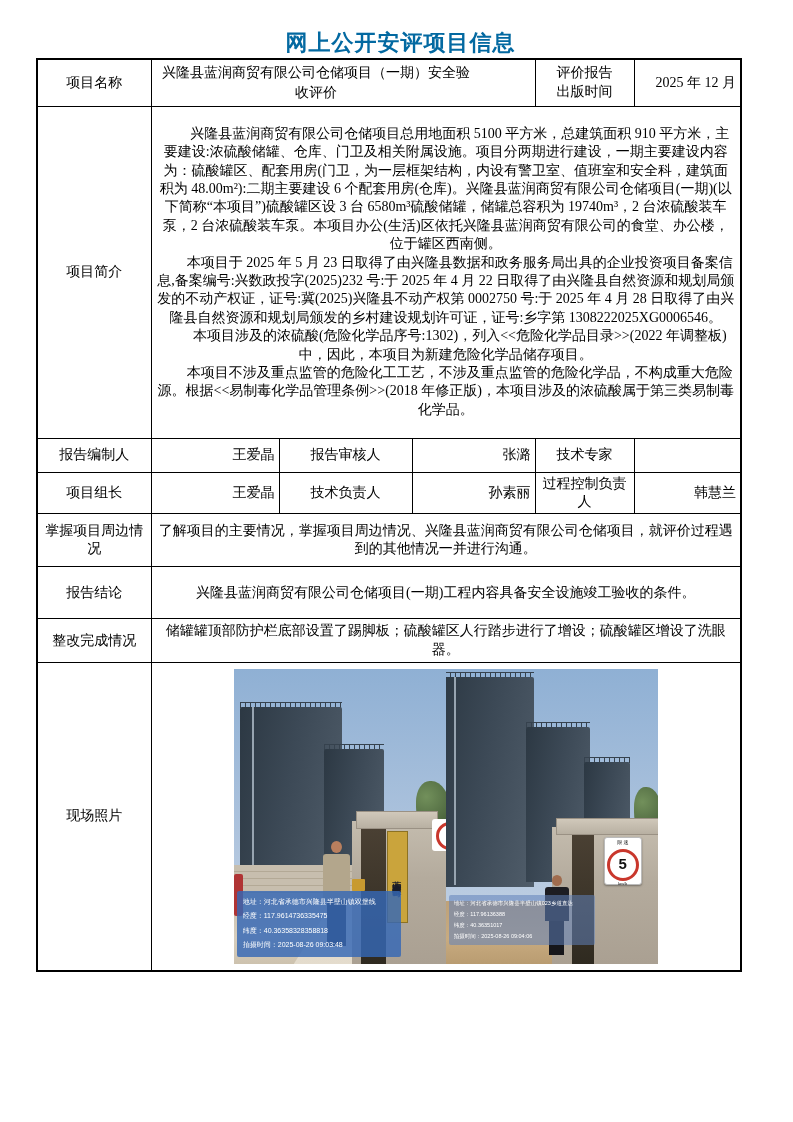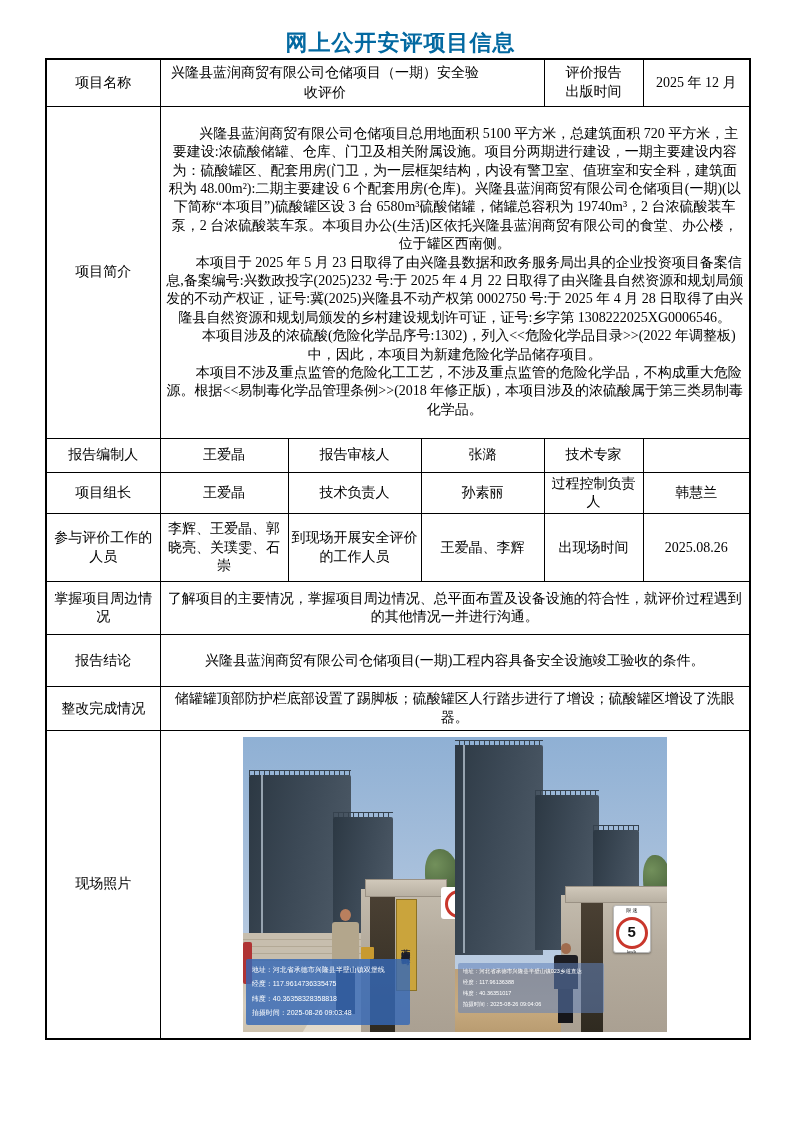--- a/index.html
+++ b/index.html
@@ -1,24 +1,24 @@
 <!DOCTYPE html>
 <html lang="zh"><head>
 <meta charset="utf-8">
 <style>
   html,body{margin:0;padding:0;background:#ffffff;}
   body{width:793px;height:1122px;font-family:"Liberation Serif","DejaVu Serif",serif;color:#000;}
   .page{position:relative;width:793px;height:1122px;overflow:hidden;background:#fff;}
   .doc-title{position:absolute;top:24px;left:0;width:100%;text-align:center;
     font-size:22px;font-weight:bold;color:#0369a1;letter-spacing:1px;margin:4px;}
-  table.info{position:absolute;left:45px;top:58px;width:704px;border-collapse:collapse;
+  table.info{position:absolute;left:36px;top:58px;width:704px;border-collapse:collapse;
     table-layout:fixed;font-size:14px;border:2px solid #000;}
   td{border:1px solid #000;padding:2px 4px;line-height:18.4px;vertical-align:middle;overflow:hidden;}
   td.lbl{text-align:center;padding:2px 3px;}
-  td.ctr{text-align:center;}
+  td.ctr{text-align:right;}
   td.txt{text-align:center;padding:3px 5px;}
   .prewrap{white-space:pre-line;}
   .paras p{margin:0;text-indent:2em;line-height:18.4px;}
   td.name-val{padding:2px 60px 2px 6px;line-height:20px;}
   
   td.photo-cell{text-align:center;vertical-align:middle;padding:4px 0;}
   .photo-strip{display:flex;justify-content:center;gap:0;}
   .photo{position:relative;width:212px;height:295px;overflow:hidden;flex:0 0 auto;
     background:linear-gradient(180deg,#8fb0d4 0%,#adc3dd 55%,#c9d6e6 100%);}
   .tank{position:absolute;border-radius:2px 2px 0 0;
@@ -83,21 +83,21 @@
       <td class="lbl">项目名称</td>
       <td class="txt name-val" colspan="3">兴隆县蓝润商贸有限公司仓储项目（一期）安全验收评价</td>
       <td class="txt prewrap">评价报告
 出版时间</td>
       <td class="ctr">2025 年 12 月</td>
     </tr>
 
     <tr style="height:332px">
       <td class="lbl">项目简介</td>
       <td class="txt paras" colspan="5">
-        <p>兴隆县蓝润商贸有限公司仓储项目总用地面积 5100 平方米，总建筑面积 720 平方米，主要建设:浓硫酸储罐、仓库、门卫及相关附属设施。项目分两期进行建设，一期主要建设内容为：硫酸罐区、配套用房(门卫，为一层框架结构，内设有警卫室、值班室和安全科，建筑面积为 48.00m²):二期主要建设 6 个配套用房(仓库)。兴隆县蓝润商贸有限公司仓储项目(一期)(以下简称“本项目”)硫酸罐区设 3 台 6580m³硫酸储罐，储罐总容积为 19740m³，2 台浓硫酸装车泵，2 台浓硫酸装车泵。本项目办公(生活)区依托兴隆县蓝润商贸有限公司的食堂、办公楼，位于罐区西南侧。</p>
+        <p>兴隆县蓝润商贸有限公司仓储项目总用地面积 5100 平方米，总建筑面积 910 平方米，主要建设:浓硫酸储罐、仓库、门卫及相关附属设施。项目分两期进行建设，一期主要建设内容为：硫酸罐区、配套用房(门卫，为一层框架结构，内设有警卫室、值班室和安全科，建筑面积为 48.00m²):二期主要建设 6 个配套用房(仓库)。兴隆县蓝润商贸有限公司仓储项目(一期)(以下简称“本项目”)硫酸罐区设 3 台 6580m³硫酸储罐，储罐总容积为 19740m³，2 台浓硫酸装车泵，2 台浓硫酸装车泵。本项目办公(生活)区依托兴隆县蓝润商贸有限公司的食堂、办公楼，位于罐区西南侧。</p>
         <p>本项目于 2025 年 5 月 23 日取得了由兴隆县数据和政务服务局出具的企业投资项目备案信息,备案编号:兴数政投字(2025)232 号:于 2025 年 4 月 22 日取得了由兴隆县自然资源和规划局颁发的不动产权证，证号:冀(2025)兴隆县不动产权第 0002750 号:于 2025 年 4 月 28 日取得了由兴隆县自然资源和规划局颁发的乡村建设规划许可证，证号:乡字第 1308222025XG0006546。</p>
         <p>本项目涉及的浓硫酸(危险化学品序号:1302)，列入&lt;&lt;危险化学品目录&gt;&gt;(2022 年调整板)中，因此，本项目为新建危险化学品储存项目。</p>
         <p>本项目不涉及重点监管的危险化工工艺，不涉及重点监管的危险化学品，不构成重大危险源。根据&lt;&lt;易制毒化学品管理条例&gt;&gt;(2018 年修正版)，本项目涉及的浓硫酸属于第三类易制毒化学品。</p>
       </td>
     </tr>
 
     <tr style="height:34px">
       <td class="lbl">报告编制人</td>
       <td class="ctr">王爱晶</td>
       <td class="lbl">报告审核人</td>
@@ -108,32 +108,24 @@
 
     <tr style="height:41px">
       <td class="lbl">项目组长</td>
       <td class="ctr">王爱晶</td>
       <td class="lbl">技术负责人</td>
       <td class="ctr">孙素丽</td>
       <td class="lbl">过程控制负责人</td>
       <td class="ctr">韩慧兰</td>
     </tr>
 
-    <tr style="height:68px">
-      <td class="lbl">参与评价工作的人员</td>
-      <td class="txt">李辉、王爱晶、郭晓亮、关璞雯、石崇</td>
-      <td class="lbl">到现场开展安全评价的工作人员</td>
-      <td class="txt">王爱晶、李辉</td>
-      <td class="lbl">出现场时间</td>
-      <td class="ctr">2025.08.26</td>
-    </tr>
 
     <tr style="height:53px">
       <td class="lbl">掌握项目周边情况</td>
-      <td class="txt" colspan="5">了解项目的主要情况，掌握项目周边情况、总平面布置及设备设施的符合性，就评价过程遇到的其他情况一并进行沟通。</td>
+      <td class="txt" colspan="5">了解项目的主要情况，掌握项目周边情况、兴隆县蓝润商贸有限公司仓储项目，就评价过程遇到的其他情况一并进行沟通。</td>
     </tr>
 
 
     <tr style="height:52px">
       <td class="lbl">报告结论</td>
       <td class="txt" colspan="5">兴隆县蓝润商贸有限公司仓储项目(一期)工程内容具备安全设施竣工验收的条件。</td>
     </tr>
 
     <tr style="height:43px">
       <td class="lbl">整改完成情况</td>

